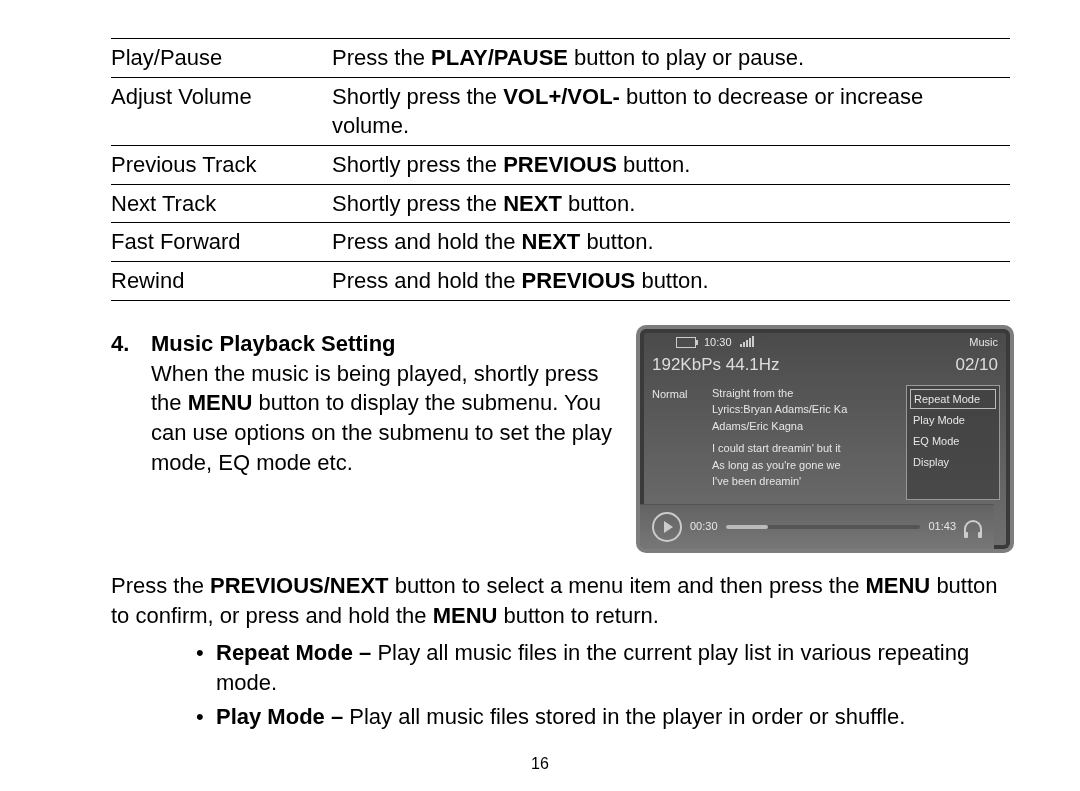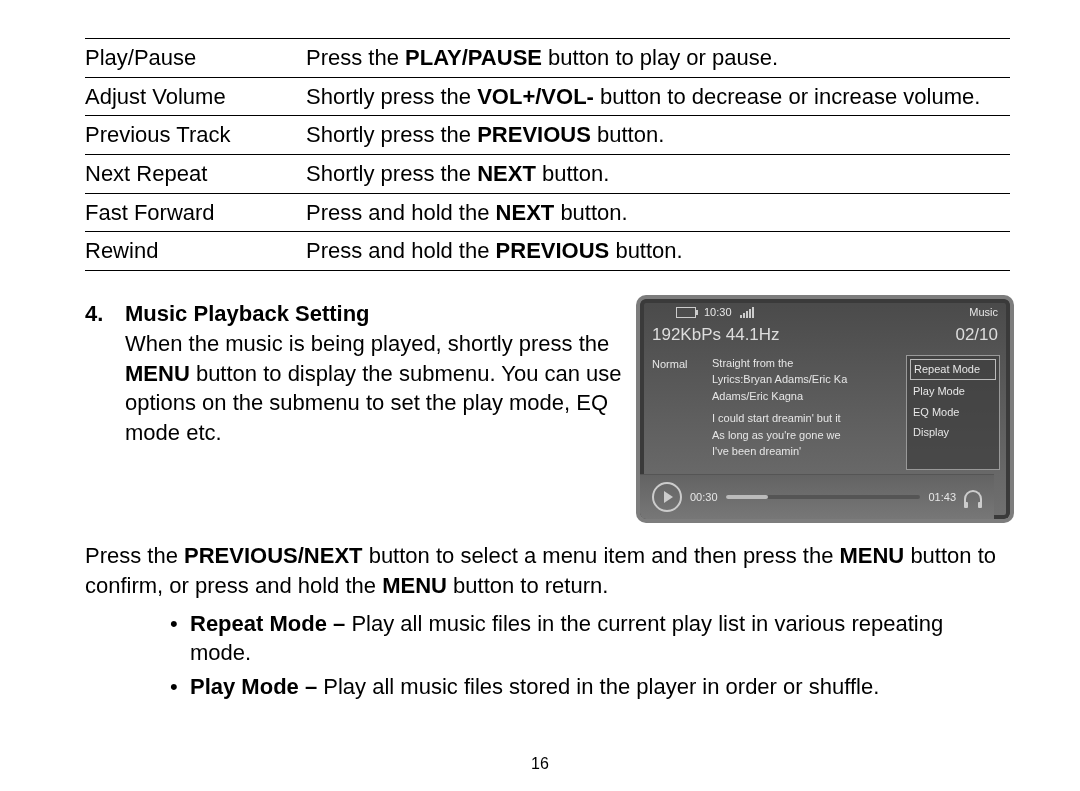--- a/index.html
+++ b/index.html
@@ -7,21 +7,21 @@
     padding: 0;
     background: #fff;
     font-family: Arial, Helvetica, sans-serif;
     color: #000;
     width: 1080px;
     height: 791px;
     overflow: hidden;
     position: relative;
   }
   .page {
-    padding: 38px 70px 0 85px;
+    padding: 38px 70px 0 111px;
     font-size: 22px;
     line-height: 1.35;
   }
   table.controls {
     width: 100%;
     border-collapse: collapse;
     margin-bottom: 28px;
   }
   table.controls td {
     border-top: 1.5px solid #000;
@@ -218,21 +218,21 @@
           <span>Shortly press the </span><b>VOL+/VOL-</b><span> button to decrease or increase volume.</span>
         </td>
       </tr>
       <tr>
         <td>Previous Track</td>
         <td>
           <span>Shortly press the </span><b>PREVIOUS</b><span> button.</span>
         </td>
       </tr>
       <tr>
-        <td>Next Repeat</td>
+        <td>Next Track</td>
         <td>
           <span>Shortly press the </span><b>NEXT</b><span> button.</span>
         </td>
       </tr>
       <tr>
         <td>Fast Forward</td>
         <td>
           <span>Press and hold the </span><b>NEXT</b><span> button.</span>
         </td>
       </tr>

